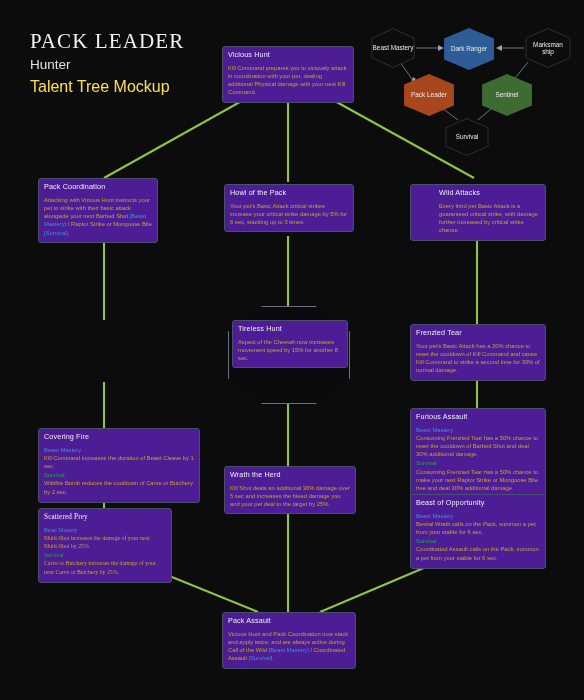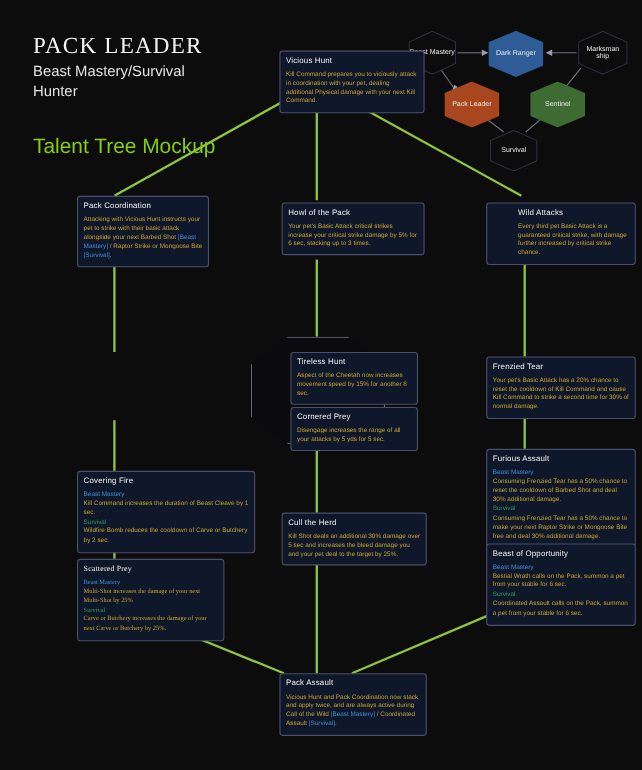--- a/index.html
+++ b/index.html
@@ -8,25 +8,25 @@
 
   #root{position:absolute;inset:0;background:#0c0c0c;}
 
   svg.wires{position:absolute;left:0;top:0;width:584px;height:700px;}
 
   
   .title-block{position:absolute;left:30px;top:30px;width:220px;}
   .t-main{font-family:"Liberation Serif",serif;font-size:21px;letter-spacing:1.1px;
           color:#f2f2f2;line-height:1.1;}
   .t-sub{font-size:13.5px;color:#e2e2e2;line-height:1.35;margin-top:3px;}
-  .t-mock{font-size:19px;color:#84cc16;margin-top:30px;}
-
-  
-  .card{position:absolute;background:#0f172a;border:1px solid #4a4f6b;
-        border-radius:3px;padding:4px 5px 5px 5px;box-sizing:border-box;margin-left:32px;}
+  .t-mock{font-size:16px;color:#fde047;margin-top:4px;}
+
+  
+  .card{position:absolute;background:#4c1d95;border:1px solid #4a4f6b;
+        border-radius:3px;padding:4px 5px 5px 5px;box-sizing:border-box;}
   .card .c-title{font-size:7.2px;color:#f0f0f0;letter-spacing:.15px;
         margin-bottom:4px;line-height:1.2;}
   .card .c-body{font-size:5.8px;line-height:1.42;color:#c9a227;}
   .spec-h{font-size:5.8px;line-height:1.4;margin-top:4px;}
   .spec-h:first-child{margin-top:0;}
   .bm{color:#3f8fd6;}
   .sv{color:#2f9c5a;}
   .tagbm{color:#3f8fd6;}
   .tagsv{color:#3f8fd6;}
   .grp{margin-bottom:1px;}
@@ -96,21 +96,20 @@
       <polygon points="438,45 444,48 438,51"></polygon>
       <polygon points="502,45 496,48 502,51"></polygon>
       <polygon points="416,79 411,83 413,77"></polygon>
       <polygon points="510,79 515,83 513,77"></polygon>
     </g>
   </svg>
 
   <div class="title-block">
     <div class="t-main">PACK LEADER</div>
     <div class="t-sub">
-      <div>Beast Mastery/Survival</div>
       <div>Hunter</div>
     </div>
     <div class="t-mock">Talent Tree Mockup</div>
   </div>
 
   <div class="hex outline" style="left:368px;top:28px;width:50px;height:40px;">
     <div class="inner"></div>
       <span>Beast Mastery</span>
   </div>
 
@@ -159,24 +158,20 @@
     <div class="c-body">Every third pet Basic Attack is a guaranteed critical strike, with damage further increased by critical strike chance.</div>
   </div>
 
 
   <div class="octa" style="left:228px;top:306px;width:122px;height:98px;"></div>
   <div class="choice-stack" style="left:232px;top:320px;width:116px;">
     <div class="card" style="position:relative;left:0;top:0;width:116px;">
       <div class="c-title">Tireless Hunt</div>
       <div class="c-body">Aspect of the Cheetah now increases movement speed by 15% for another 8 sec.</div>
     </div>
-    <div class="card" style="position:relative;left:0;top:2px;width:116px;">
-      <div class="c-title">Cornered Prey</div>
-      <div class="c-body">Disengage increases the range of all your attacks by 5 yds for 5 sec.</div>
-    </div>
   </div>
 
   <div class="card" style="left:410px;top:324px;width:136px;">
     <div class="c-title">Frenzied Tear</div>
     <div class="c-body">Your pet's Basic Attack has a 20% chance to reset the cooldown of Kill Command and cause Kill Command to strike a second time for 30% of normal damage.</div>
   </div>
 
   <div class="card" style="left:38px;top:428px;width:162px;">
     <div class="c-title">Covering Fire</div>
     <div class="grp">
@@ -195,21 +190,21 @@
       <div class="spec-h bm">Beast Mastery</div>
       <div class="c-body">Multi-Shot increases the damage of your next Multi-Shot by 25%</div>
     </div>
     <div class="grp">
       <div class="spec-h sv">Survival</div>
       <div class="c-body">Carve or Butchery increases the damage of your next Carve or Butchery by 25%.</div>
     </div>
   </div>
 
   <div class="card" style="left:224px;top:466px;width:132px;">
-    <div class="c-title">Cull the Herd</div>
+    <div class="c-title">Wrath the Herd</div>
     <div class="c-body">Kill Shot deals an additional 30% damage over 5 sec and increases the bleed damage you and your pet deal to the target by 25%.</div>
   </div>
 
   <div class="card" style="left:410px;top:408px;width:136px;">
     <div class="c-title">Furious Assault</div>
     <div class="grp">
       <div class="spec-h bm">Beast Mastery</div>
       <div class="c-body">Consuming Frenzied Tear has a 50% chance to reset the cooldown of Barbed Shot and deal 30% additional damage.</div>
     </div>
     <div class="grp">

